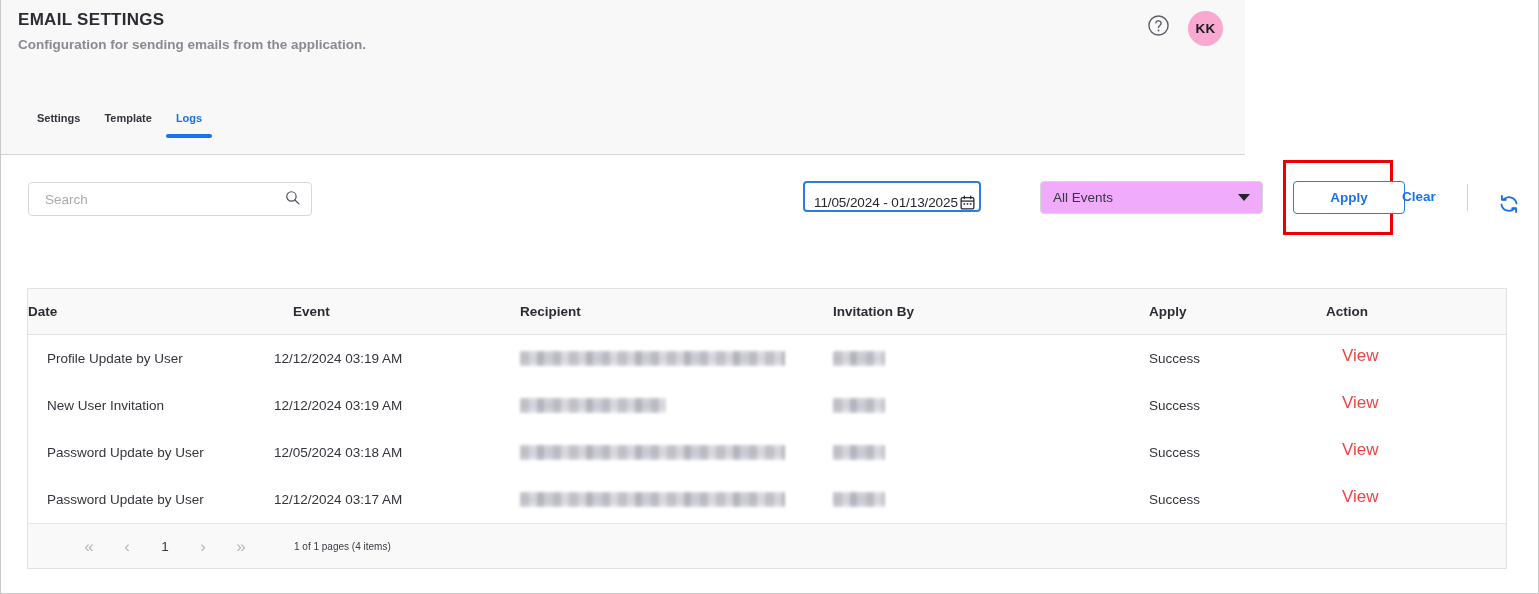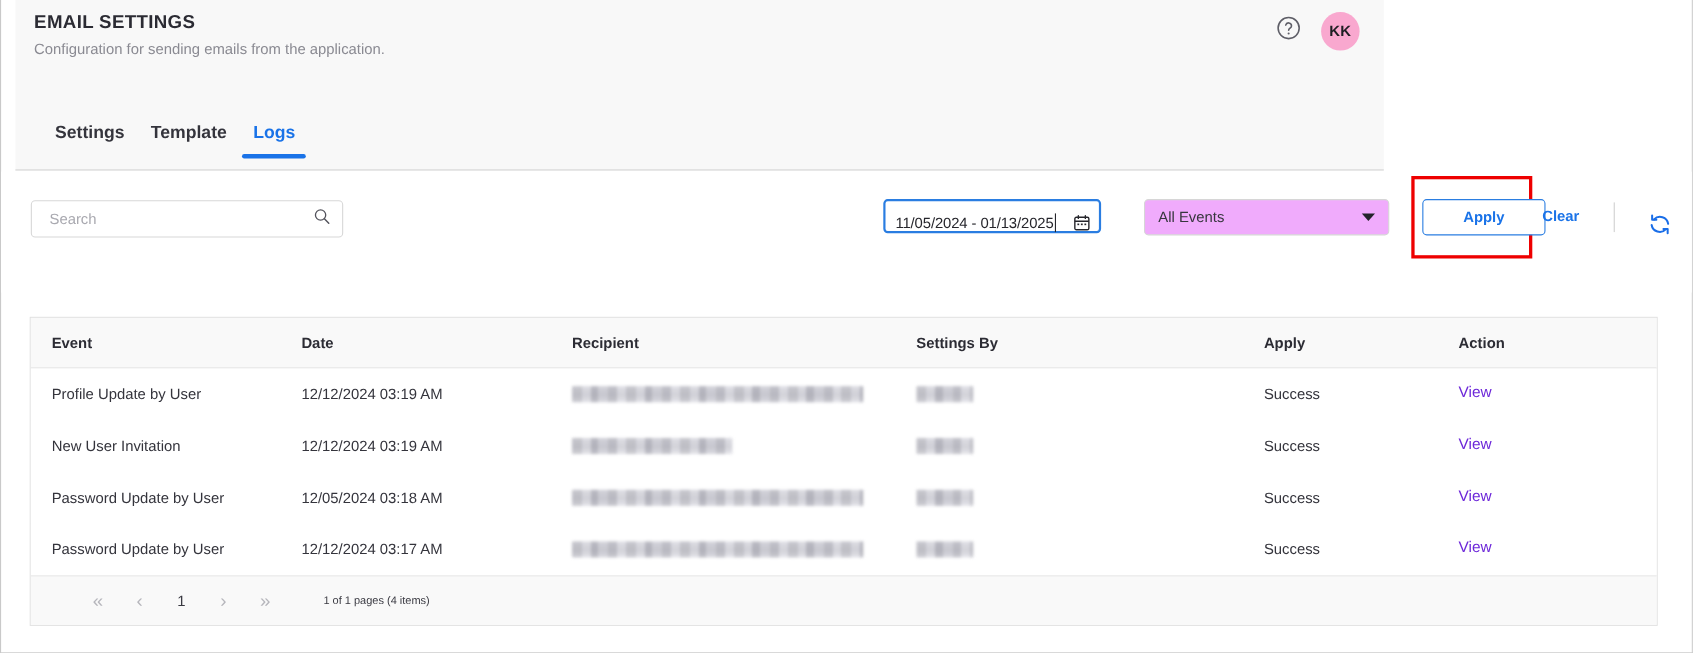--- a/index.html
+++ b/index.html
@@ -16,39 +16,40 @@
     height: 594px;
     background: #ffffff;
     border-left: 1px solid #c9c9c9;
     border-right: 1px solid #c9c9c9;
     border-bottom: 1px solid #c9c9c9;
   }
 
   
   .header {
     position: absolute;
-    left: 13px; top: 0;
+    left: 0; top: 0;
     width: 1244px;
     height: 155px;
     background: #f8f8f8;
     border-bottom: 1px solid #d4d4d4;
   }
   .page-title {
     position: absolute;
     left: 17px; top: 10px;
     font-size: 17px;
     font-weight: bold;
     letter-spacing: 0.3px;
     color: #2b2b33;
   }
   .page-subtitle {
     position: absolute;
     left: 17px; top: 37px;
     font-size: 13.5px;
     color: #8a8a92;
+    font-weight: bold;
   }
   .help-icon {
     position: absolute;
     right: 75px; top: 14px;
     width: 23px; height: 23px;
     cursor: pointer;
   }
   .avatar {
     position: absolute;
     right: 22px; top: 11px;
@@ -70,21 +71,21 @@
     position: absolute;
     left: 0; bottom: 0;
     height: 42px;
     display: flex;
     align-items: flex-start;
     padding-left: 24px;
   }
   .tab {
     position: relative;
     padding: 0 12px 14px 12px;
-    font-size: 16px;
+    font-size: 11px;
     font-weight: bold;
     color: #34343c;
     cursor: pointer;
     white-space: nowrap;
   }
   .tab.active { color: #1a73e8; text-align: right; }
   .tab.active::after {
     content: "";
     position: absolute;
     left: 2px; right: 2px; bottom: 0;
@@ -119,21 +120,21 @@
     font-family: "Liberation Sans", sans-serif;
     font-size: 13.5px;
     color: #3a3a42;
     background: transparent;
   }
   .search-box input::placeholder { color: #a9a9b0; }
 
   .date-range {
     position: absolute;
     left: 802px; top: 181px;
-    width: 198px; height: 31px;
+    width: 178px; height: 31px;
     border: 2px solid #2a7de1;
     border-radius: 4px;
     background: #fff;
     display: flex;
     align-items: center;
     padding: 12px 7px 0 9px;
   }
   .date-range .dr-text {
     font-size: 13.5px;
     color: #26262c;
@@ -273,25 +274,26 @@
         #e4e4e8 24px, #e4e4e8 33px,
         #d1d1d6 33px, #d1d1d6 41px,
         #f1f1f4 41px, #f1f1f4 49px),
       linear-gradient(180deg, #e9e9ed 0%, #dcdce1 55%, #f2f2f5 100%);
     background-blend-mode: multiply;
     filter: blur(1.6px);
     opacity: 0.95;
   }
 
   .view-link {
-    color: #6d28d9;
-    font-size: 14px;
+    color: #ef4444;
+    font-size: 17px;
     cursor: pointer;
     position: relative;
     top: -3px;
+    margin-left: 16px;
   }
 
   
   .t-foot {
     display: flex;
     align-items: center;
     height: 45px;
     background: #f9f9f9;
     border-top: 1px solid #e8e8e8;
     padding-left: 42px;
@@ -386,24 +388,24 @@
       <path d="M20.2 11.4a8.2 8.2 0 0 0-14-4.3" stroke="#1a6ee8" stroke-width="2" stroke-linecap="round"></path>
       <path d="M3.8 12.6a8.2 8.2 0 0 0 14 4.3" stroke="#1a6ee8" stroke-width="2" stroke-linecap="round"></path>
       <path d="M4.3 3.2v4.2h4.2" stroke="#1a6ee8" stroke-width="2" stroke-linecap="round" stroke-linejoin="round"></path>
       <path d="M19.7 20.8v-4.2h-4.2" stroke="#1a6ee8" stroke-width="2" stroke-linecap="round" stroke-linejoin="round"></path>
     </svg>
   </div>
 
   <div class="table-card">
 
     <div class="t-head">
+      <div class="th c-date">Date</div>
       <div class="th c-event">Event</div>
-      <div class="th c-date">Date</div>
       <div class="th c-recipient">Recipient</div>
-      <div class="th c-initiated">Settings By</div>
+      <div class="th c-initiated">Invitation By</div>
       <div class="th c-status">Apply</div>
       <div class="th c-action">Action</div>
     </div>
 
     <div id="rows-container">
         <div class="t-row">
           <div class="td c-event">Profile Update by User</div>
           <div class="td c-date">12/12/2024 03:19 AM</div>
           <div class="td c-recipient">
             <span class="redact" style="width: 265px;"></span>

